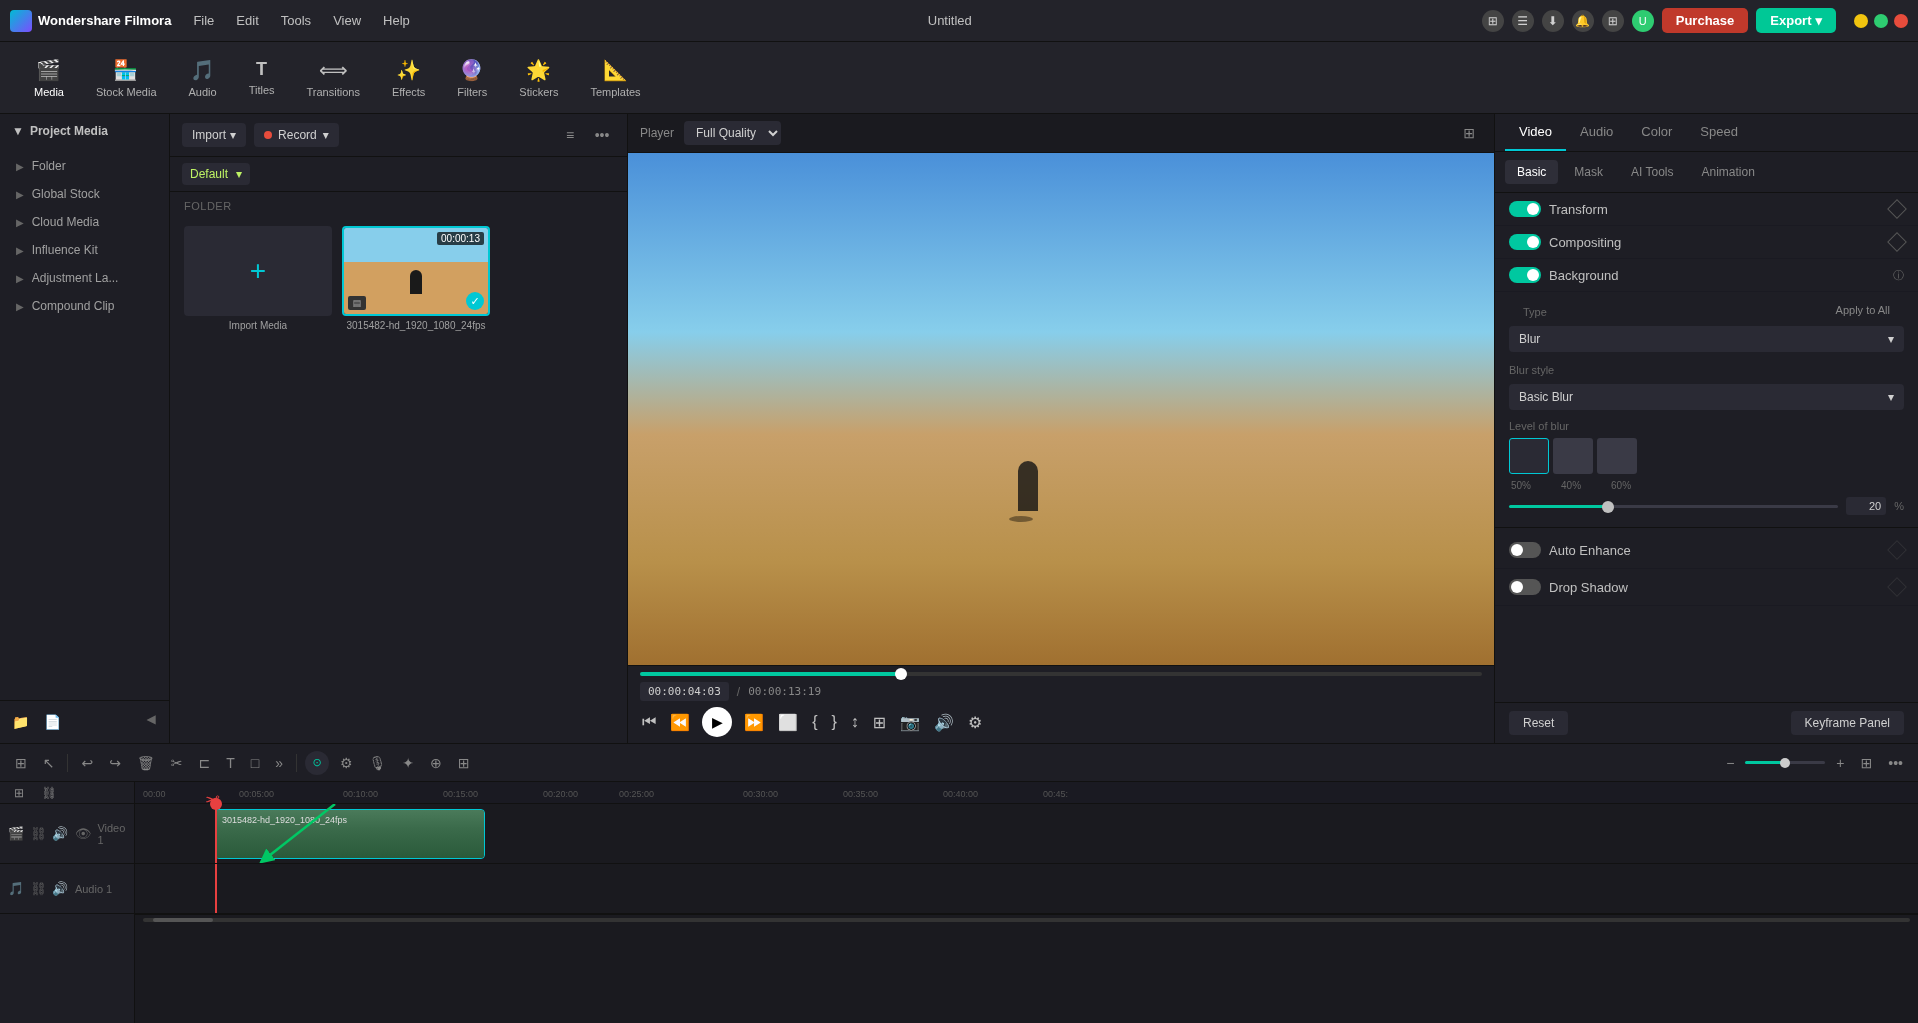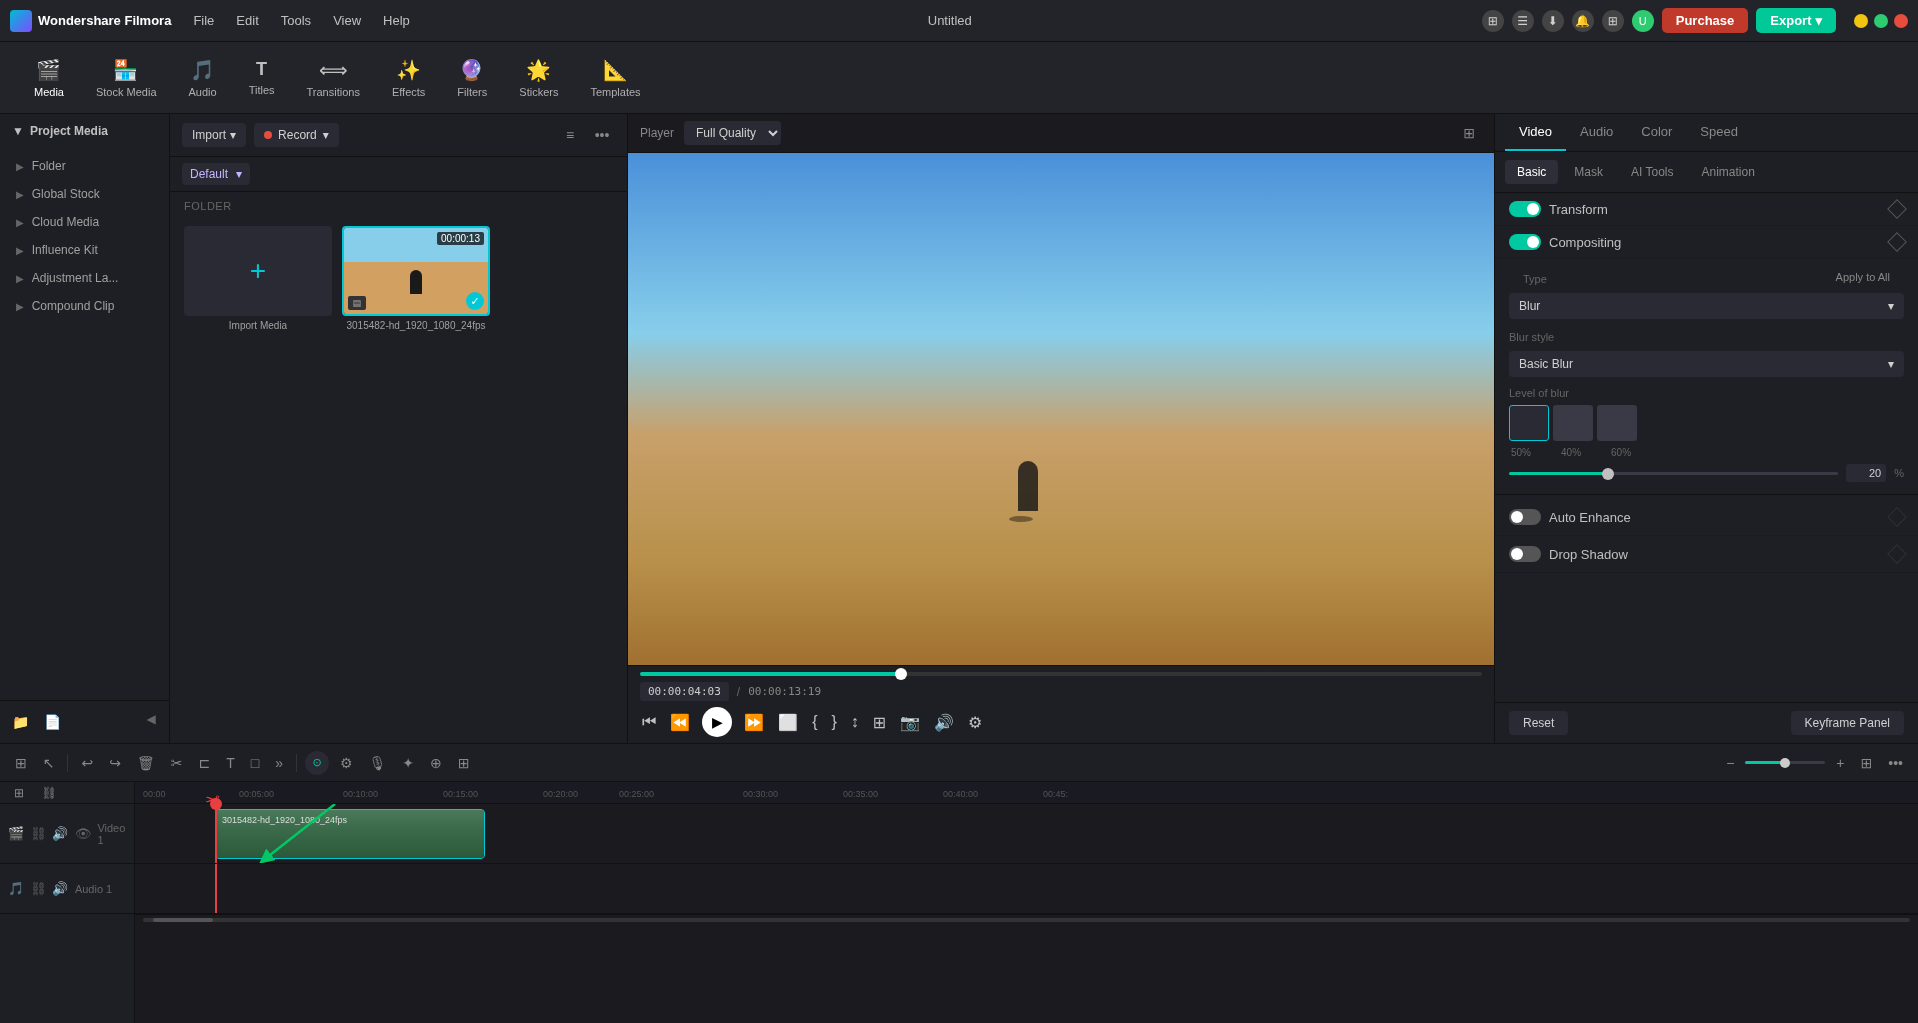--- a/index.html
+++ b/index.html
@@ -253,21 +253,21 @@
     .media-search-row {
       display: flex;
       align-items: center;
       padding: 6px 12px;
       gap: 8px;
       border-bottom: 1px solid #111;
     }
     .select-default {
       background: #2a2a34;
       border: none;
-      color: #c4b5fd;
+      color: #bef264;
       padding: 4px 8px;
       border-radius: 4px;
       font-size: 12px;
       cursor: pointer;
       display: flex;
       align-items: center;
       gap: 8px;
     }
     .search-box {
       flex: 1;
@@ -1175,20 +1175,27 @@
     </div>
 
     <div class="prop-row">
       <div class="prop-toggle">
         <div class="prop-toggle-thumb"></div>
       </div>
       <span class="prop-label">Compositing</span>
       <div class="prop-keyframe-btn"></div>
     </div>
 
+    <div class="prop-row">
+      <div class="prop-toggle">
+        <div class="prop-toggle-thumb"></div>
+      </div>
+      <span class="prop-label">Background</span>
+      <span style="color:#666;font-size:11px;margin-left:4px;">ⓘ</span>
+    </div>
 
     <div style="display:flex;justify-content:space-between;align-items:center;padding:6px 14px 0;">
       <span class="type-label">Type</span>
       <span class="apply-to-all-btn">Apply to All</span>
     </div>
     <div class="dropdown-full">
       <span>Blur</span>
       <span>▾</span>
     </div>
 

